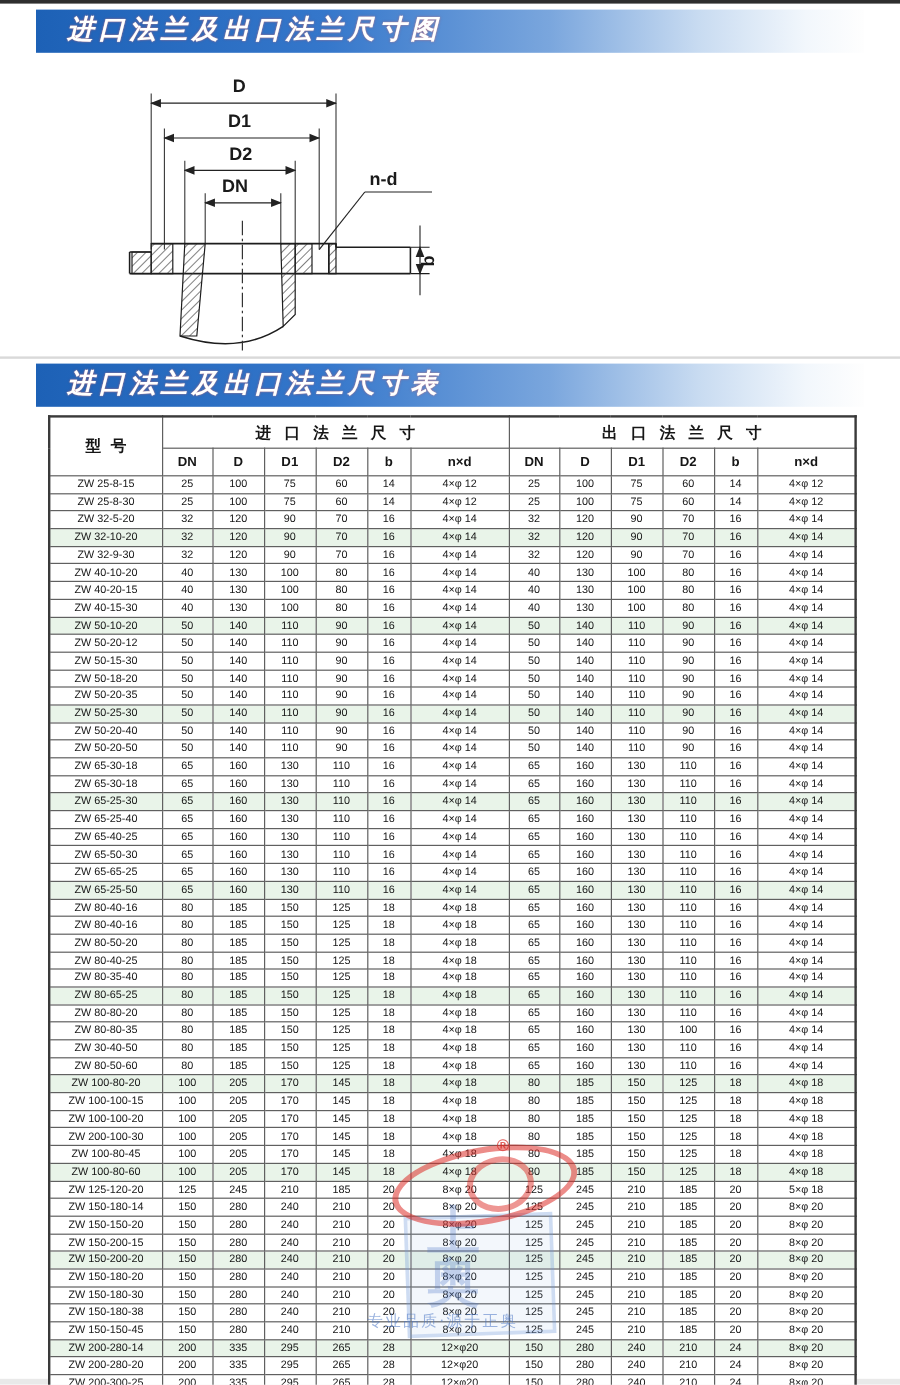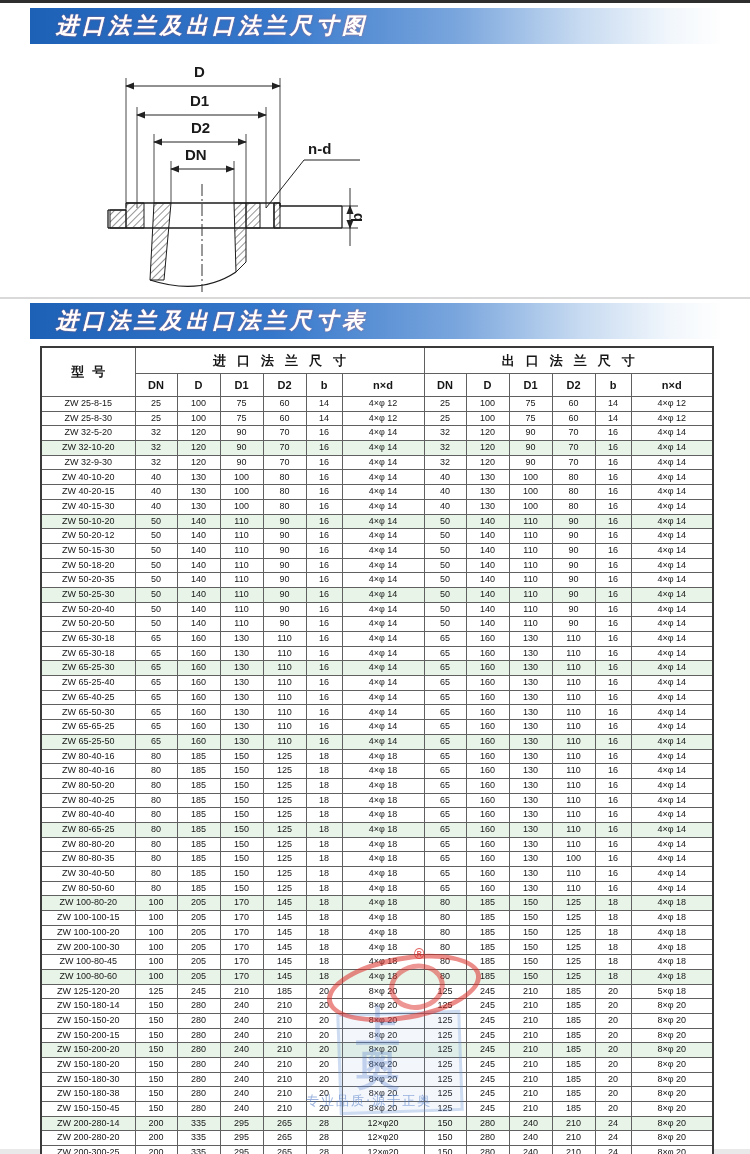--- a/index.html
+++ b/index.html
@@ -614,21 +614,21 @@
         <td>18</td>
         <td>4×φ 18</td>
         <td>65</td>
         <td>160</td>
         <td>130</td>
         <td>110</td>
         <td>16</td>
         <td>4×φ 14</td>
       </tr>
       <tr>
-        <td class="model">ZW 80-40-40</td>
+        <td class="model">ZW 80-35-40</td>
         <td>80</td>
         <td>185</td>
         <td>150</td>
         <td>125</td>
         <td>18</td>
         <td>4×φ 18</td>
         <td>65</td>
         <td>160</td>
         <td>130</td>
         <td>110</td>

